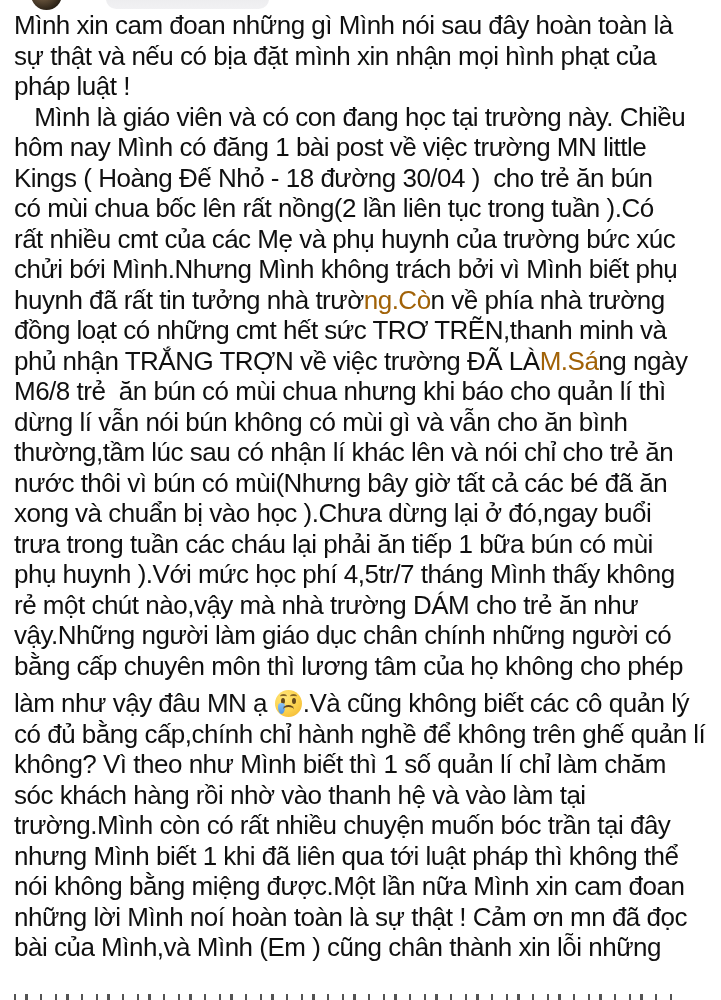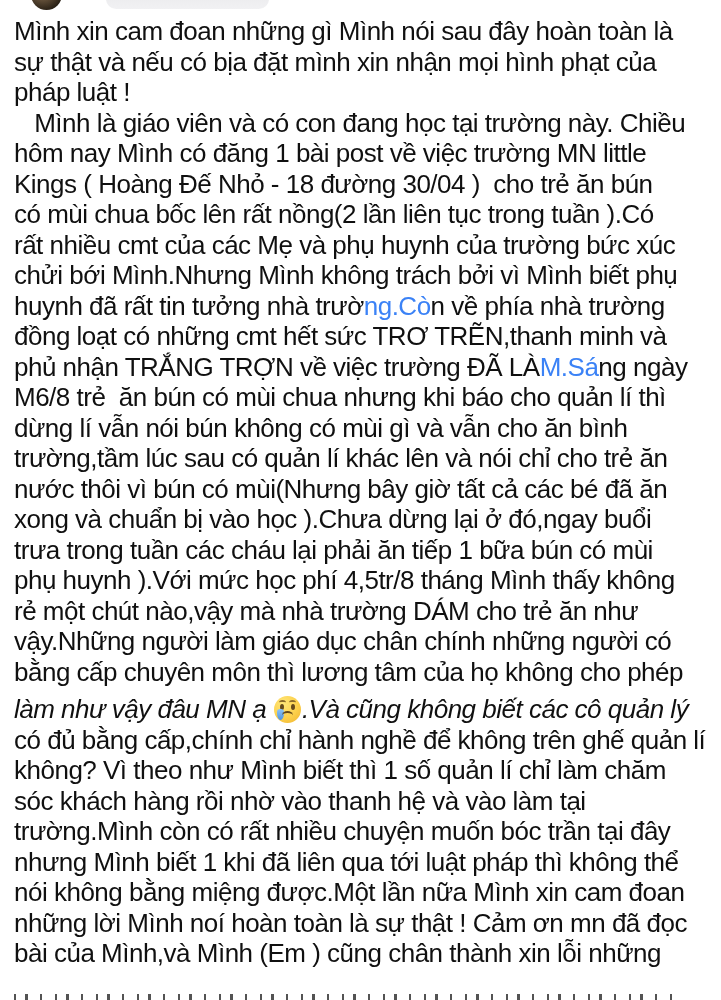--- a/index.html
+++ b/index.html
@@ -13,26 +13,26 @@
   .avatar{
     position:absolute;left:31px;top:-21px;width:31px;height:31px;border-radius:50%;
     background:radial-gradient(circle at 38% 35%, #8a7357 0%, #5c4a35 40%, #241c12 78%, #15100a 100%);
   }
   .name-pill{
     position:absolute;left:106px;top:-11px;width:163px;height:20px;border-radius:10px;
     background:linear-gradient(#e9e9eb,#f1f1f3);
   }
   
   .post-text{
-    margin-top:6px;padding:0 14px;color:#101010;
+    padding:0 14px;color:#101010;
     font-size:26px;line-height:30.5px;letter-spacing:-0.5px;
   }
   .line{white-space:pre;overflow:hidden;}
-  .line.gap{margin-top:7px;font-style:italic;}
-  .seg-link{color:#3b82f6;cursor:pointer;}
+  .line.gap{margin-top:7px;}
+  .seg-link{color:#a16207;cursor:pointer;}
   
   .emoji{
     position:relative;display:inline-block;width:27px;height:27px;border-radius:50%;
     background:radial-gradient(circle at 35% 28%, #ffe678 0%, #fcd04b 55%, #f0b32f 100%);
     vertical-align:-5px;margin:0 1px;
   }
   .emoji .eye{position:absolute;top:8px;width:4px;height:6px;border-radius:50%;background:#65491c;}
   .emoji .eye.l{left:6px;} .emoji .eye.r{right:6px;}
   .emoji .brow{position:absolute;top:4px;width:7px;height:3px;border-top:2px solid #8a6a2a;border-radius:50%;}
   .emoji .brow.l{left:5px;} .emoji .brow.r{right:5px;}
@@ -70,25 +70,25 @@
     <div class="line"><span>hôm nay Mình có đăng 1 bài post về việc trường MN little</span></div>
     <div class="line"><span>Kings ( Hoàng Đế Nhỏ - 18 đường 30/04 )  cho trẻ ăn bún</span></div>
     <div class="line"><span>có mùi chua bốc lên rất nồng(2 lần liên tục trong tuần ).Có</span></div>
     <div class="line"><span>rất nhiều cmt của các Mẹ và phụ huynh của trường bức xúc</span></div>
     <div class="line"><span>chửi bới Mình.Nhưng Mình không trách bởi vì Mình biết phụ</span></div>
     <div class="line"><span>huynh đã rất tin tưởng nhà trườ</span><span class="seg-link">ng.Cò</span><span>n về phía nhà trường</span></div>
     <div class="line"><span>đồng loạt có những cmt hết sức TRƠ TRẼN,thanh minh và</span></div>
     <div class="line"><span>phủ nhận TRẮNG TRỢN về việc trường ĐÃ LÀ</span><span class="seg-link">M.Sá</span><span>ng ngày</span></div>
     <div class="line"><span>M6/8 trẻ  ăn bún có mùi chua nhưng khi báo cho quản lí thì</span></div>
     <div class="line"><span>dừng lí vẫn nói bún không có mùi gì và vẫn cho ăn bình</span></div>
-    <div class="line"><span>trường,tầm lúc sau có quản lí khác lên và nói chỉ cho trẻ ăn</span></div>
+    <div class="line"><span>thường,tầm lúc sau có nhận lí khác lên và nói chỉ cho trẻ ăn</span></div>
     <div class="line"><span>nước thôi vì bún có mùi(Nhưng bây giờ tất cả các bé đã ăn</span></div>
     <div class="line"><span>xong và chuẩn bị vào học ).Chưa dừng lại ở đó,ngay buổi</span></div>
     <div class="line"><span>trưa trong tuần các cháu lại phải ăn tiếp 1 bữa bún có mùi</span></div>
-    <div class="line"><span>phụ huynh ).Với mức học phí 4,5tr/8 tháng Mình thấy không</span></div>
+    <div class="line"><span>phụ huynh ).Với mức học phí 4,5tr/7 tháng Mình thấy không</span></div>
     <div class="line"><span>rẻ một chút nào,vậy mà nhà trường DÁM cho trẻ ăn như</span></div>
     <div class="line"><span>vậy.Những người làm giáo dục chân chính những người có</span></div>
     <div class="line"><span>bằng cấp chuyên môn thì lương tâm của họ không cho phép</span></div>
     <div class="line gap"><span>làm như vậy đâu MN ạ </span><span class="emoji"><span class="brow l"></span><span class="brow r"></span><span class="eye l"></span><span class="eye r"></span><span class="tear"></span><span class="mouth"></span></span><span>.Và cũng không biết các cô quản lý</span></div>
     <div class="line"><span>có đủ bằng cấp,chính chỉ hành nghề để không trên ghế quản lí</span></div>
     <div class="line"><span>không? Vì theo như Mình biết thì 1 số quản lí chỉ làm chăm</span></div>
     <div class="line"><span>sóc khách hàng rồi nhờ vào thanh hệ và vào làm tại</span></div>
     <div class="line"><span>trường.Mình còn có rất nhiều chuyện muốn bóc trần tại đây</span></div>
     <div class="line"><span>nhưng Mình biết 1 khi đã liên qua tới luật pháp thì không thể</span></div>
     <div class="line"><span>nói không bằng miệng được.Một lần nữa Mình xin cam đoan</span></div>

